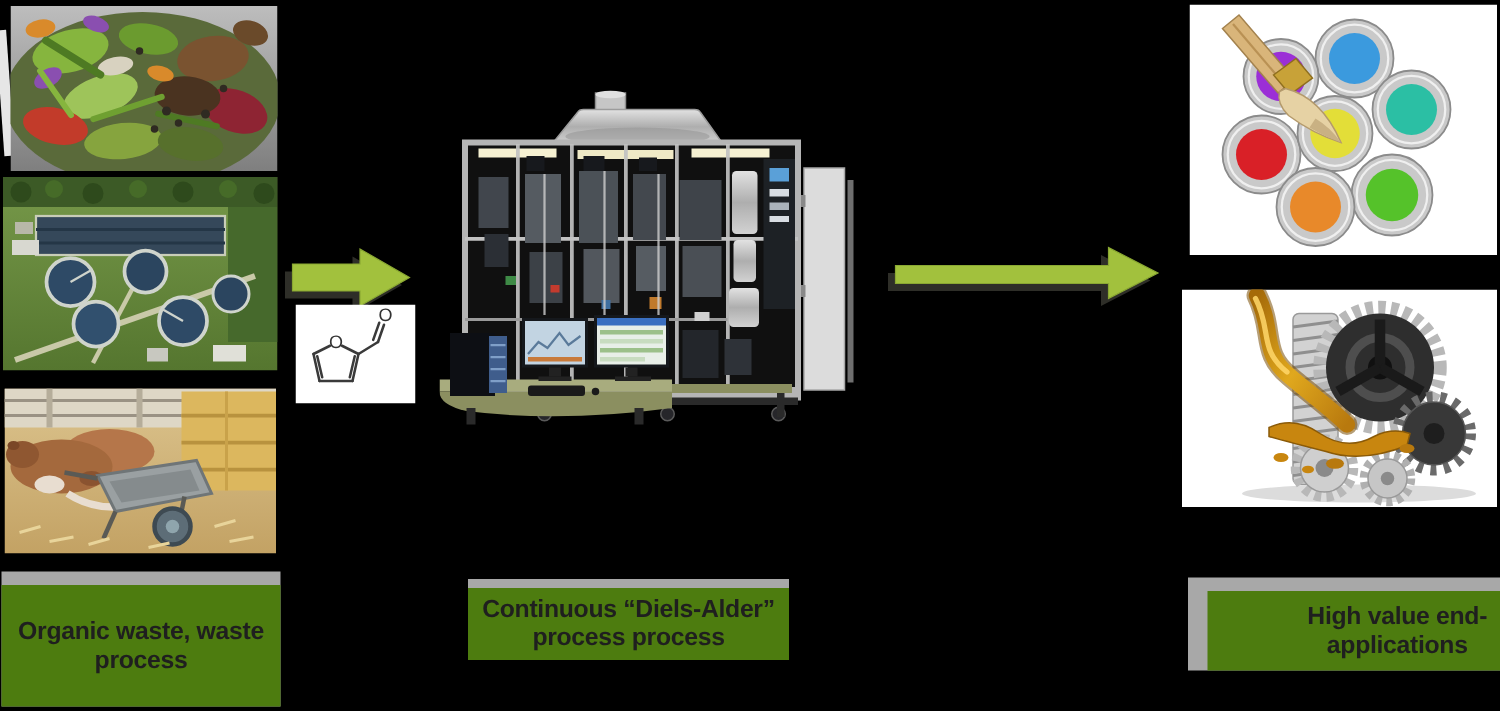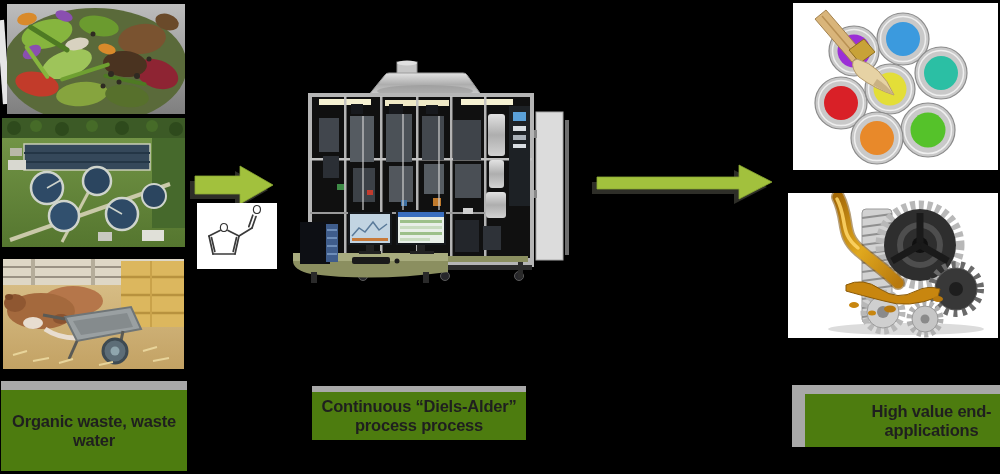--- a/index.html
+++ b/index.html
@@ -374,21 +374,21 @@
       <ellipse cx="66" cy="112" rx="5" ry="3" fill="#c8860f"></ellipse>
       <ellipse cx="102" cy="116" rx="6" ry="3.5" fill="#b8790e"></ellipse>
       <ellipse cx="84" cy="120" rx="4" ry="2.5" fill="#c8860f"></ellipse>
       <ellipse cx="150" cy="106" rx="5" ry="3" fill="#b8790e"></ellipse>
     </g>
   </svg>
 
   <div class="abs label-box" style="left:1px;top:381px;width:186px;height:90px;">
     <div class="label-green" style="top:9px;">
       <div>Organic waste, waste</div>
-      <div>water</div>
+      <div>process</div>
     </div>
   </div>
 
   <div class="abs label-box" style="left:312px;top:386px;width:214px;height:54px;">
     <div class="label-green" style="top:6px;">
       <div>Continuous “Diels-Alder”</div>
       <div>process process</div>
     </div>
   </div>
 

